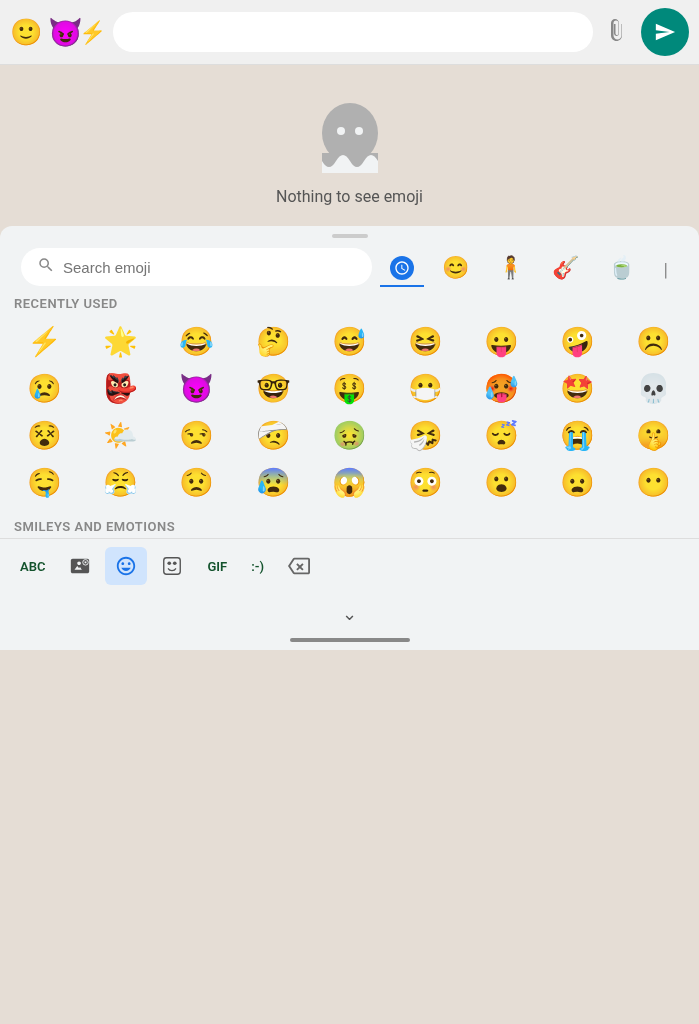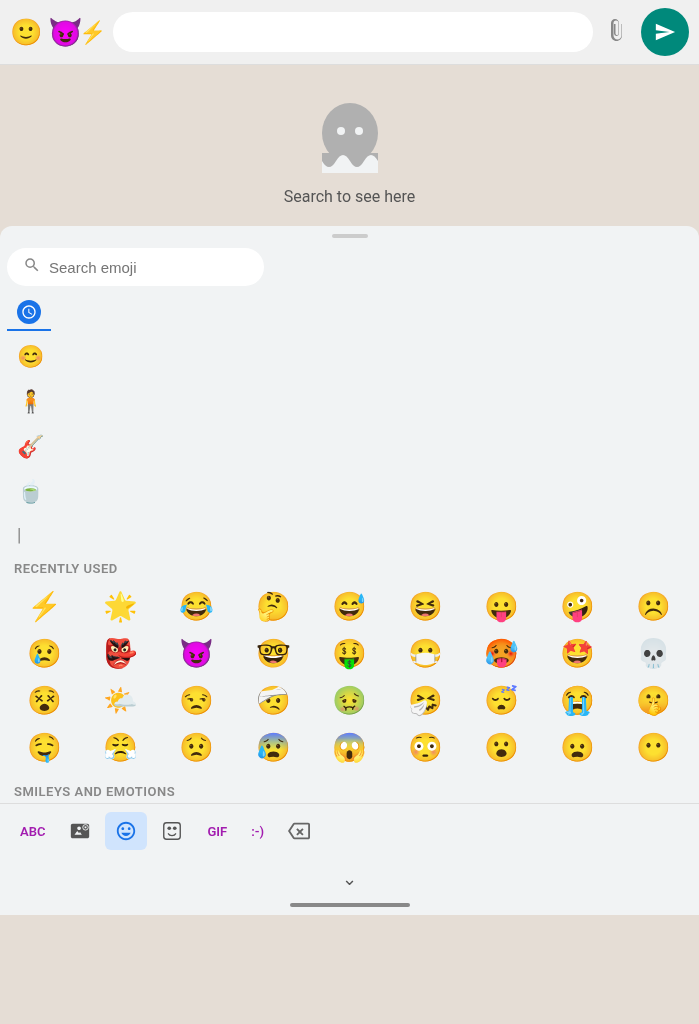--- a/index.html
+++ b/index.html
@@ -96,24 +96,23 @@
     .drag-handle-bar {
       width: 36px;
       height: 4px;
       background: #ccc;
       border-radius: 2px;
     }
 
     
     .search-row {
       display: flex;
-      align-items: flex-start;
-      padding: 6px 7px 0;
+      align-items: flex-end;
+      padding: 6px 21px 0;
       gap: 8px;
-      flex-direction: column;
     }
     .search-box {
       flex: 1;
       background: white;
       border-radius: 22px;
       padding: 8px 16px;
       display: flex;
       align-items: center;
       gap: 8px;
       border: none;
@@ -196,21 +195,21 @@
       border-top: 1px solid #ddd;
       display: flex;
       align-items: center;
       padding: 8px 10px;
       gap: 4px;
     }
     .kb-btn {
       padding: 8px 10px;
       font-size: 13px;
       font-weight: 600;
-      color: #a21caf;
+      color: #14532d;
       cursor: pointer;
       border-radius: 6px;
       display: flex;
       align-items: center;
       justify-content: center;
       flex-shrink: 0;
     }
     .kb-btn.active {
       background: #d0e4fd;
       color: #1a73e8;
@@ -282,21 +281,21 @@
     <svg width="70" height="80" viewBox="0 0 70 80" xmlns="http://www.w3.org/2000/svg">
       <ellipse cx="35" cy="38" rx="28" ry="30" fill="#b0b0b0"></ellipse>
       <rect x="7" y="58" width="56" height="20" rx="0" fill="#b0b0b0"></rect>
 
       <path d="M7 66 Q14 78 21 66 Q28 54 35 66 Q42 78 49 66 Q56 54 63 66 L63 78 L7 78 Z" fill="#f1f3f4"></path>
 
       <circle cx="26" cy="36" r="4" fill="#f1f3f4"></circle>
       <circle cx="44" cy="36" r="4" fill="#f1f3f4"></circle>
     </svg>
   </div>
-  <span class="empty-text">Search to see here</span>
+  <span class="empty-text">Nothing to see emoji</span>
 </div>
 
 <div class="emoji-panel">
 
   <div class="drag-handle">
     <div class="drag-handle-bar"></div>
   </div>
 
   <div class="search-row">
     <div class="search-box">

